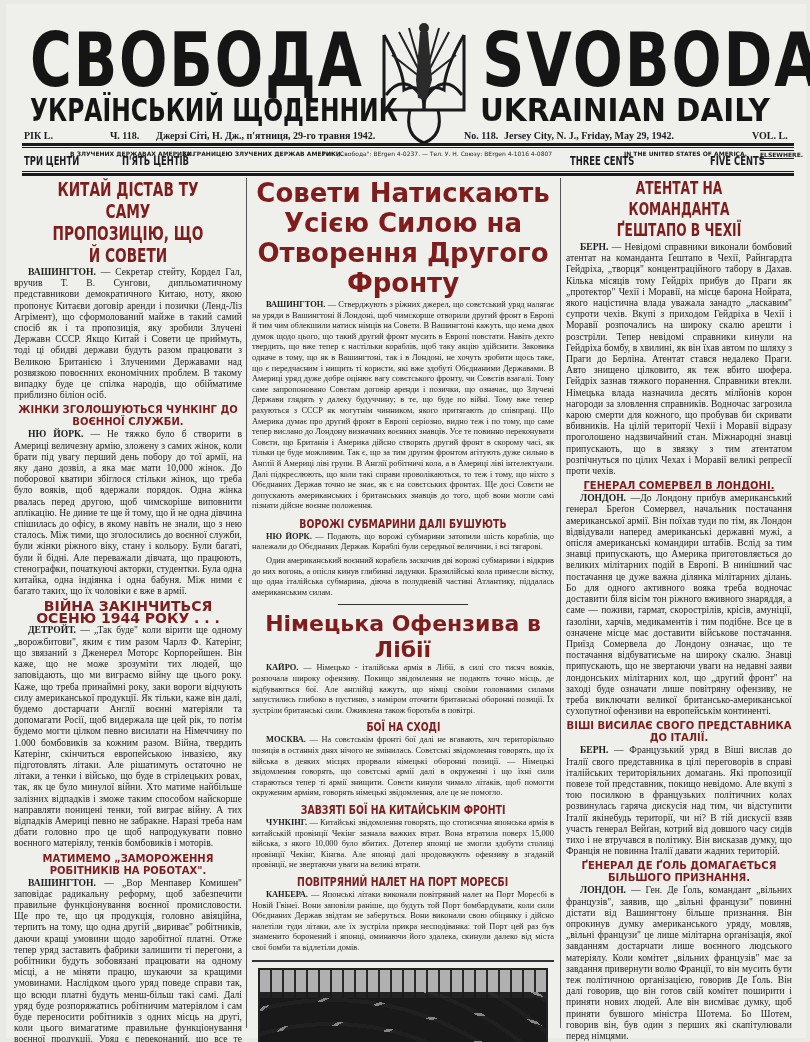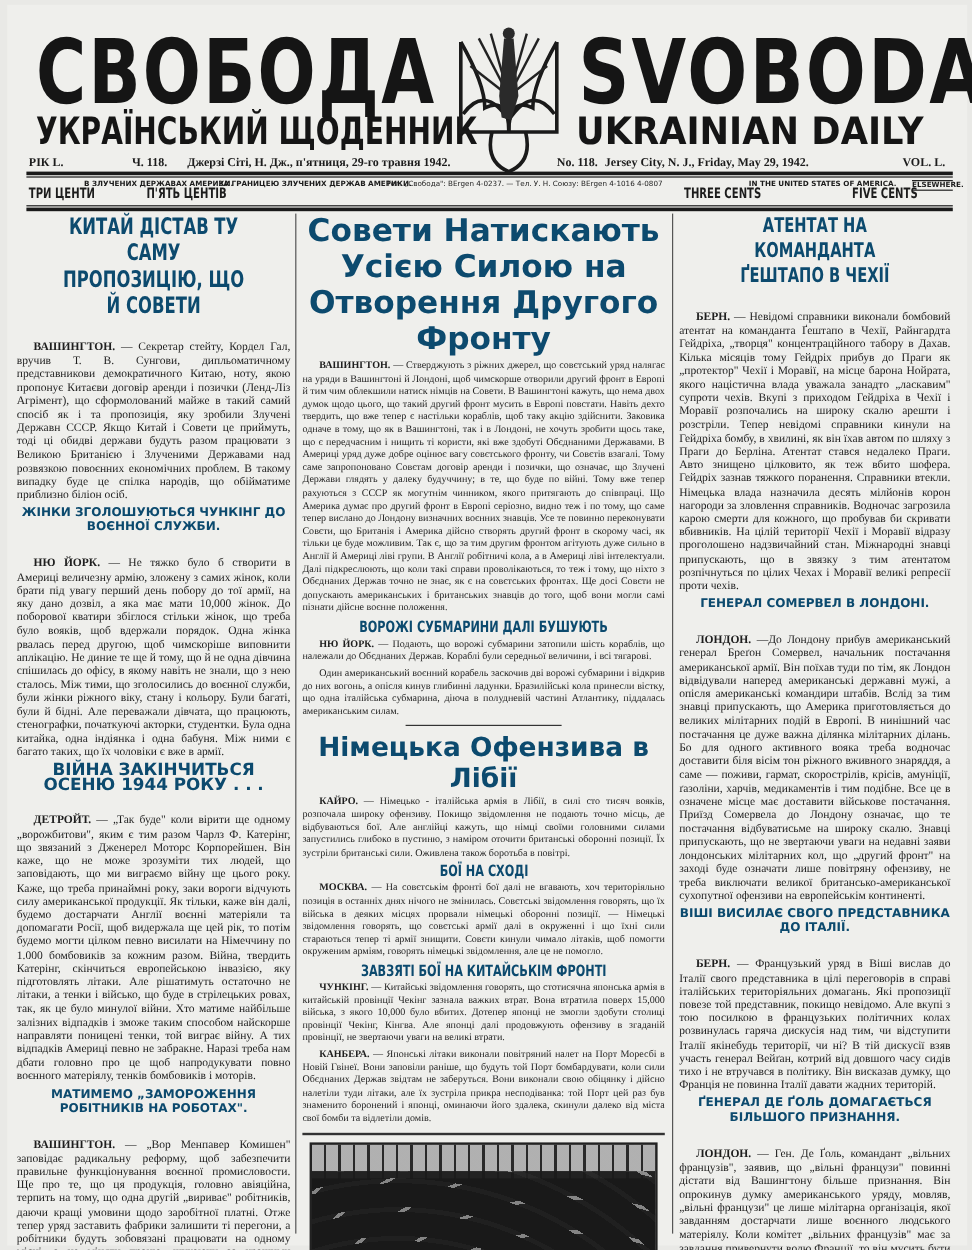--- a/index.html
+++ b/index.html
@@ -18,23 +18,23 @@
   .priceband{position:absolute;left:22px;top:148px;width:772px;height:22px;font-family:"DejaVu Sans","Liberation Sans",sans-serif;}
   .pb{position:absolute;top:2px;white-space:nowrap;}
   .pb-big{font-weight:bold;font-size:12px;transform:scaleX(0.7);transform-origin:left top;display:inline-block;}
   .pb-small{font-size:6px;font-weight:bold;line-height:7px;text-align:center;}
   .pb-tel{font-size:6px;line-height:8px;}
   .col{position:absolute;top:178px;}
   .colL{left:14px;width:228px;}
   .colC{left:252px;width:302px;}
   .colR{left:566px;width:226px;}
   .vrule{position:absolute;top:178px;width:1px;height:850px;background:#555;}
-  .hd{font-family:"DejaVu Sans","Liberation Sans",sans-serif;font-weight:bold;text-align:center;color:#0c4a6e;margin:0;}
+  .hd{font-family:"DejaVu Sans","Liberation Sans",sans-serif;font-weight:bold;text-align:center;color:#7f1d1d;margin:0;}
   .hd-cond{display:inline-block;transform:scaleX(0.72);transform-origin:center;}
-  .body{font-size:9.6px;line-height:11.2px;text-align:justify;margin:18px 0 4px 0;text-indent:14px;color:#1e1e1e;}
+  .body{font-size:9.6px;line-height:11.2px;text-align:justify;margin:0 0 4px 0;text-indent:14px;color:#1e1e1e;}
   .body-c{font-size:8.4px;line-height:10.6px;text-align:justify;margin:0 0 3px 0;text-indent:14px;color:#1e1e1e;}
   .dl{font-weight:bold;}
   .photo{margin:6px 6px 4px 6px;height:262px;border:2px solid #222;position:relative;overflow:hidden;
     background:
      radial-gradient(ellipse 60px 40px at 20% 70%, #777 0, #2a2a2a 70%),
      radial-gradient(ellipse 70px 60px at 55% 40%, #888 0, #333 70%),
      repeating-linear-gradient(45deg,#3a3a3a 0 4px,#6a6a6a 4px 7px);
     background-blend-mode:multiply;}
   .photo .fence{position:absolute;left:0;top:0;right:0;height:28px;background:repeating-linear-gradient(90deg,#dcdcdc 0 10px,#333 10px 12px);opacity:.8;}
   .photo .tyres{position:absolute;left:0;right:0;top:22px;bottom:0;
@@ -141,38 +141,39 @@
   </div>
   <div>
     <h3 class="hd" style="font-size:13px;line-height:16px;"><span class="hd-cond">БОЇ НА СХОДІ</span></h3>
     <p class="body-c"><span class="dl">МОСКВА.</span> <span>— На совєтськім фронті бої далі не вгавають, хоч територіяльно позиція в останніх днях нічого не змінилась. Совєтські звідомлення говорять, що їх військa в деяких місцях прорвали німецькі оборонні позиції. — Німецькі звідомлення говорять, що совєтські армії далі в окруженні і що їхні сили стараються тепер ті армії знищити. Совєти кинули чимало літаків, щоб помогти окруженим арміям, говорять німецькі звідомлення, але це не помогло.</span></p>
   </div>
   <div>
     <h3 class="hd" style="font-size:13px;line-height:16px;"><span class="hd-cond">ЗАВЗЯТІ БОЇ НА КИТАЙСЬКІМ ФРОНТІ</span></h3>
     <p class="body-c"><span class="dl">ЧУНКІНГ.</span> <span>— Китайські звідомлення говорять, що стотисячна японська армія в китайській провінції Чекінг зазнала важких втрат. Вона втратила поверх 15,000 війська, з якого 10,000 було вбитих. Дотепер японці не змогли здобути столиці провінції Чекінг, Кінгва. Але японці далі продовжують офензиву в згаданій провінції, не звертаючи уваги на великі втрати.</span></p>
   </div>
   <div>
+    <h3 class="hd" style="font-size:13px;line-height:16px;"><span class="hd-cond">ПОВІТРЯНИЙ НАЛЕТ НА ПОРТ МОРЕСБІ</span></h3>
     <p class="body-c"><span class="dl">КАНБЕРА.</span> <span>— Японські літаки виконали повітряний налет на Порт Моресбі в Новій Гвінеї. Вони заповіли раніше, що будуть той Порт бомбардувати, коли сили Обєднаних Держав звідтам не заберуться. Вони виконали свою обіцянку і дійсно налетіли туди літаки, але їх зустріла прикра несподіванка: той Порт цей раз був знаменито боронений і японці, оминаючи його здалека, скинули далеко від міста свої бомби та відлетіли домів.</span></p>
   </div>
   <div class="hr-short" style="width:100%;height:2px;"></div>
 
   <div class="photo">
     <div class="fence"></div>
     <div class="tyres"></div>
   </div>
 
 </div>
 
 <div class="col colR">
   <div>
     <h2 class="hd" style="font-size:17px;line-height:21px;"><span class="hd-cond">АТЕНТАТ НА КОМАНДАНТА ҐЕШТАПО В ЧЕХІЇ</span></h2>
     <p class="body"><span class="dl">БЕРН.</span> <span>— Невідомі справники виконали бомбовий атентат на команданта Ґештапо в Чехії, Райнгардта Гейдріха, „творця" концентраційного табору в Дахав. Кілька місяців тому Гейдріх прибув до Праги як „протектор" Чехії і Моравії, на місце барона Нойрата, якого націстична влада уважала занадто „ласкавим" супроти чехів. Вкупі з приходом Гейдріха в Чехії і Моравії розпочались на широку скалю арешти і розстріли. Тепер невідомі справники кинули на Гейдріха бомбу, в хвилині, як він їхав автом по шляху з Праги до Берліна. Атентат стався недалеко Праги. Авто знищено цілковито, як теж вбито шофера. Гейдріх зазнав тяжкого поранення. Справники втекли. Німецька влада назначила десять мілйонів корон нагороди за зловлення справників. Водночас загрозила карою смерти для кожного, що пробував би скривати вбивників. На цілій території Чехії і Моравії відразу проголошено надзвичайний стан. Міжнародні знавці припускають, що в звязку з тим атентатом розпічнуться по цілих Чехах і Моравії великі репресії проти чехів.</span></p>
   </div>
   <div>
-    <h3 class="hd" style="font-size:10px;line-height:12px;">ГЕНЕРАЛ СОМЕРВЕЛ В ЛОНДОНІ.</h3>
+    <h3 class="hd" style="font-size:10px;line-height:12px;text-decoration:underline;">ГЕНЕРАЛ СОМЕРВЕЛ В ЛОНДОНІ.</h3>
     <p class="body"><span class="dl">ЛОНДОН.</span> <span>—До Лондону прибув американський генерал Бреґон Сомервел, начальник постачання американської армії. Він поїхав туди по тім, як Лондон відвідували наперед американські державні мужі, а опісля американські командири штабів. Вслід за тим знавці припускають, що Америка приготовляється до великих мілітарних подій в Европі. В нинішний час постачання це дуже важна ділянка мілітарних ділань. Бо для одного активного вояка треба водночас доставити біля вісім тон ріжного вживного знаряддя, а саме — поживи, гармат, скорострілів, крісів, амуніції, ґазоліни, харчів, медикаментів і тим подібне. Все це в означене місце має доставити військове постачання. Приїзд Сомервела до Лондону означає, що те постачання відбуватисьме на широку скалю. Знавці припускають, що не звертаючи уваги на недавні заяви лондонських мілітарних кол, що „другий фронт" на заході буде означати лише повітряну офензиву, не треба виключати великої британсько-американської сухопутної офензиви на европейськім континенті.</span></p>
   </div>
   <div>
     <h3 class="hd" style="font-size:10px;line-height:12px;">ВІШІ ВИСИЛАЄ СВОГО ПРЕДСТАВНИКА ДО ІТАЛІЇ.</h3>
     <p class="body"><span class="dl">БЕРН.</span> <span>— Французький уряд в Віші вислав до Італії свого представника в цілі переговорів в справі італійських територіяльних домагань. Які пропозиції повезе той представник, покищо невідомо. Але вкупі з тою посилкою в французьких політичних колах розвинулась гаряча дискусія над тим, чи відступити Італії якінебудь території, чи ні? В тій дискусії взяв участь генерал Вейґан, котрий від довшого часу сидів тихо і не втручався в політику. Він висказав думку, що Франція не повинна Італії давати жадних територій.</span></p>
   </div>
   <div>
     <h3 class="hd" style="font-size:10px;line-height:12px;">ҐЕНЕРАЛ ДЕ ҐОЛЬ ДОМАГАЄТЬСЯ БІЛЬШОГО ПРИЗНАННЯ.</h3>
     <p class="body"><span class="dl">ЛОНДОН.</span> <span>— Ген. Де Ґоль, командант „вільних французів", заявив, що „вільні французи" повинні дістати від Вашингтону більше признання. Він опрокинув думку американського уряду, мовляв, „вільні французи" це лише мілітарна організація, якої завданням достарчати лише воєнного людського матеріялу. Коли комітет „вільних французів" має за завдання привернути волю Франції, то він мусить бути теж політичною організацією, говорив Де Ґоль. Він далі говорив, що він готов свій комітет поширити і приняти нових людей. Але він висміває думку, щоб приняти бувшого міністра Шотема. Бо Шотем, говорив він, був один з перших які скапітулювали перед німцями.</span></p>
   </div>

